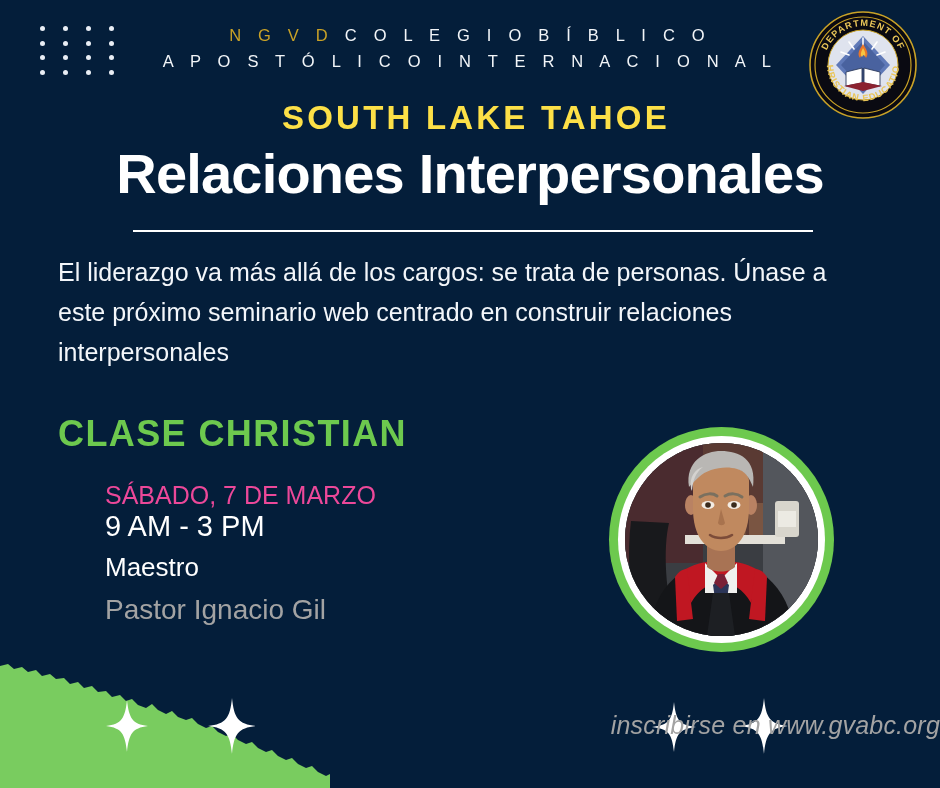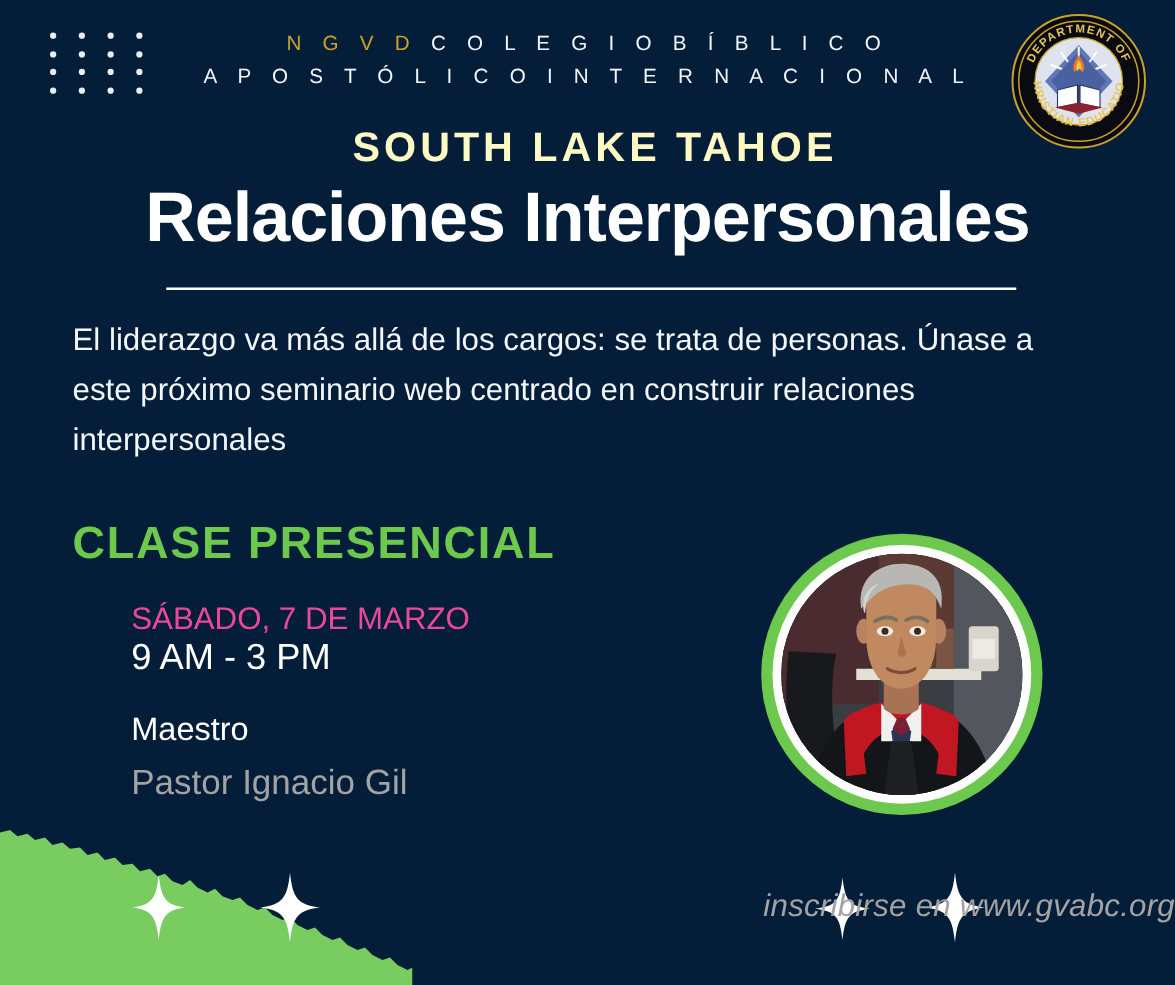--- a/index.html
+++ b/index.html
@@ -73,21 +73,21 @@
   
   .subtitle {
     position: absolute;
     left: 0;
     right: 0;
     top: 98px;
     text-align: center;
     font-size: 33px;
     font-weight: 700;
     letter-spacing: 3.2px;
-    color: #fef9c3;
+    color: #fde047;
     line-height: 40px;
     white-space: nowrap;
     padding-left: 12px;
   }
   .title {
     position: absolute;
     left: 0;
     right: 0;
     top: 142px;
     text-align: center;
@@ -145,21 +145,21 @@
     white-space: nowrap;
   }
   .detail-time {
     font-size: 29px;
     line-height: 31px;
     color: #ffffff;
     font-weight: 400;
     white-space: nowrap;
   }
   .detail-role {
-    margin-top: 24px;
+    margin-top: 8px;
     font-size: 26px;
     line-height: 34px;
     color: #ffffff;
     font-weight: 400;
     white-space: nowrap;
   }
   .detail-name {
     margin-top: 8px;
     font-size: 28px;
     line-height: 36px;
@@ -299,21 +299,21 @@
       </text>
     </svg>
   </div>
 
   <div class="subtitle">SOUTH LAKE TAHOE</div>
   <div class="title">Relaciones Interpersonales</div>
   <div class="divider"></div>
 
   <div class="lede">El liderazgo va más allá de los cargos: se trata de personas. Únase a este próximo seminario web centrado en construir relaciones interpersonales</div>
 
-  <div class="section-head">CLASE PRESENCIAL</div>
+  <div class="section-head">CLASE CHRISTIAN</div>
 
   <div class="details">
     <div class="detail-date">SÁBADO, 7 DE MARZO</div>
     <div class="detail-time">9 AM - 3 PM</div>
     <div class="detail-role">Maestro</div>
     <div class="detail-name">Pastor Ignacio Gil</div>
   </div>
 
   <div class="portrait-wrap">
     <div class="portrait-inner">

